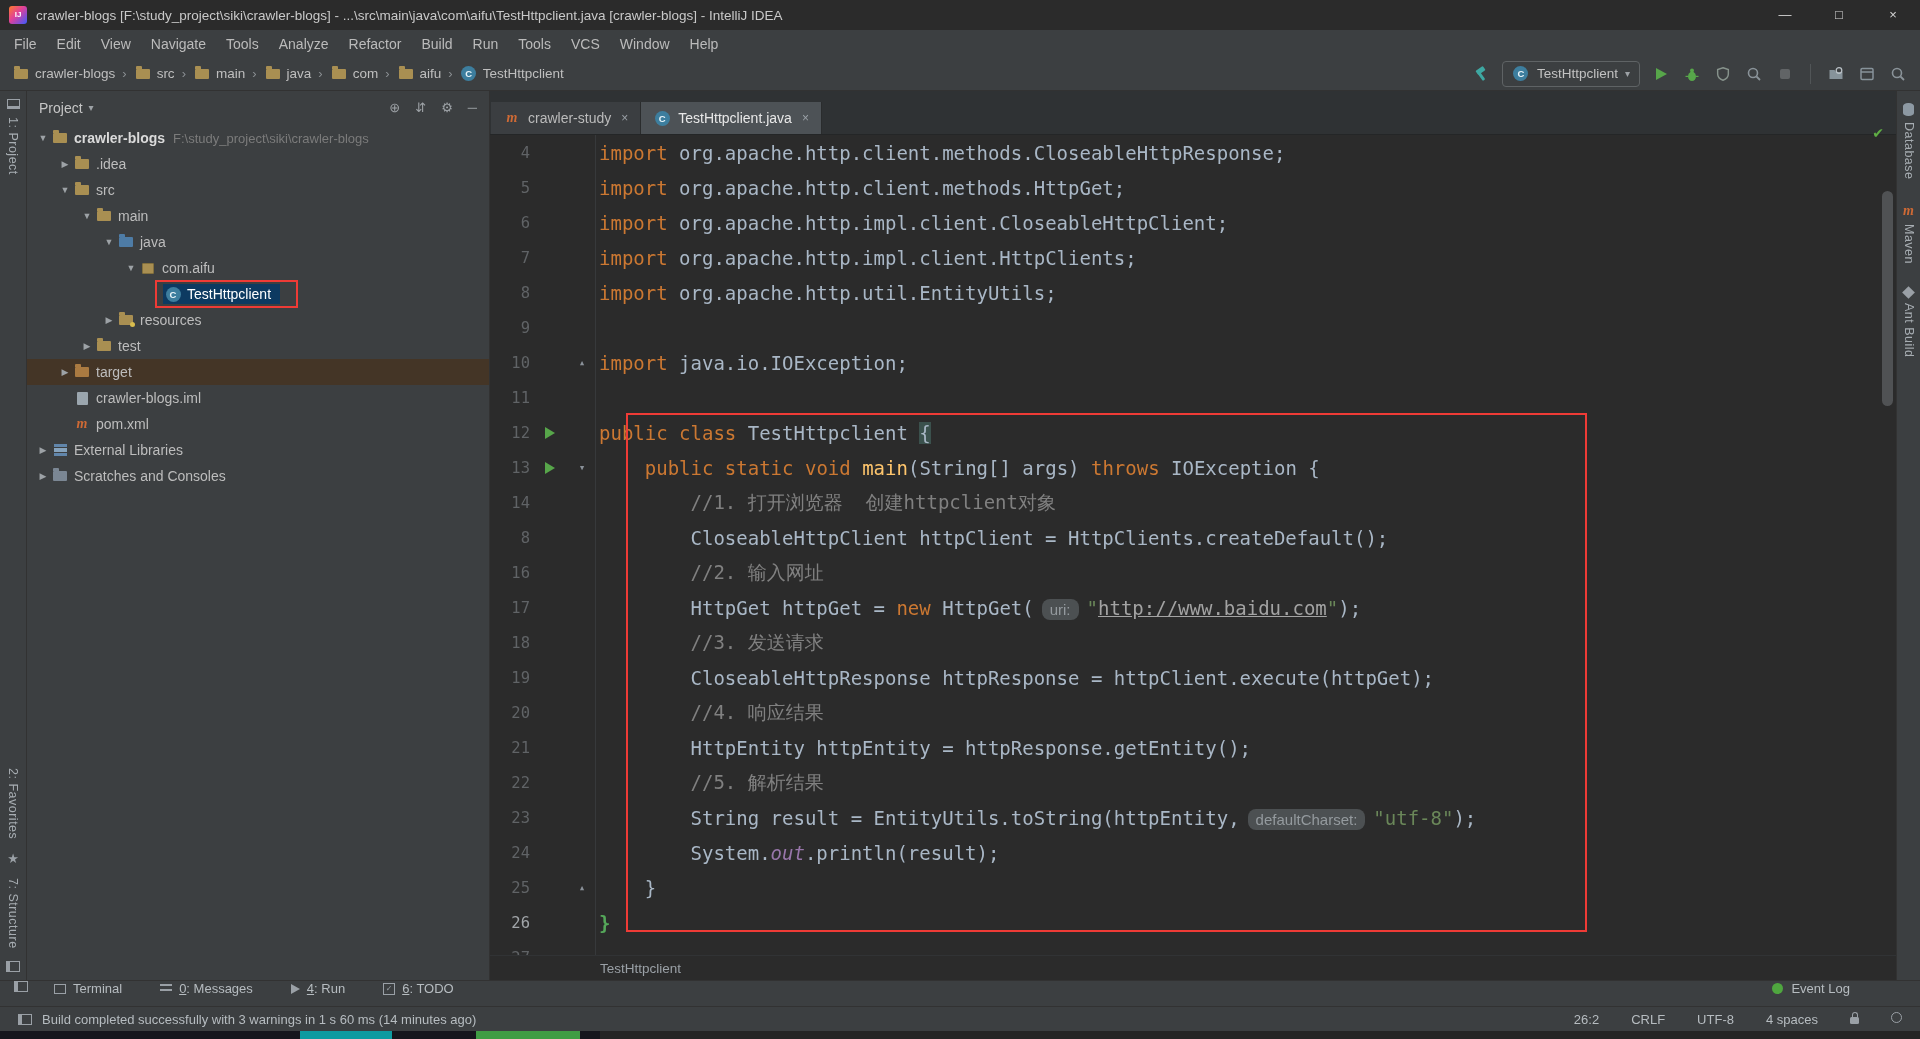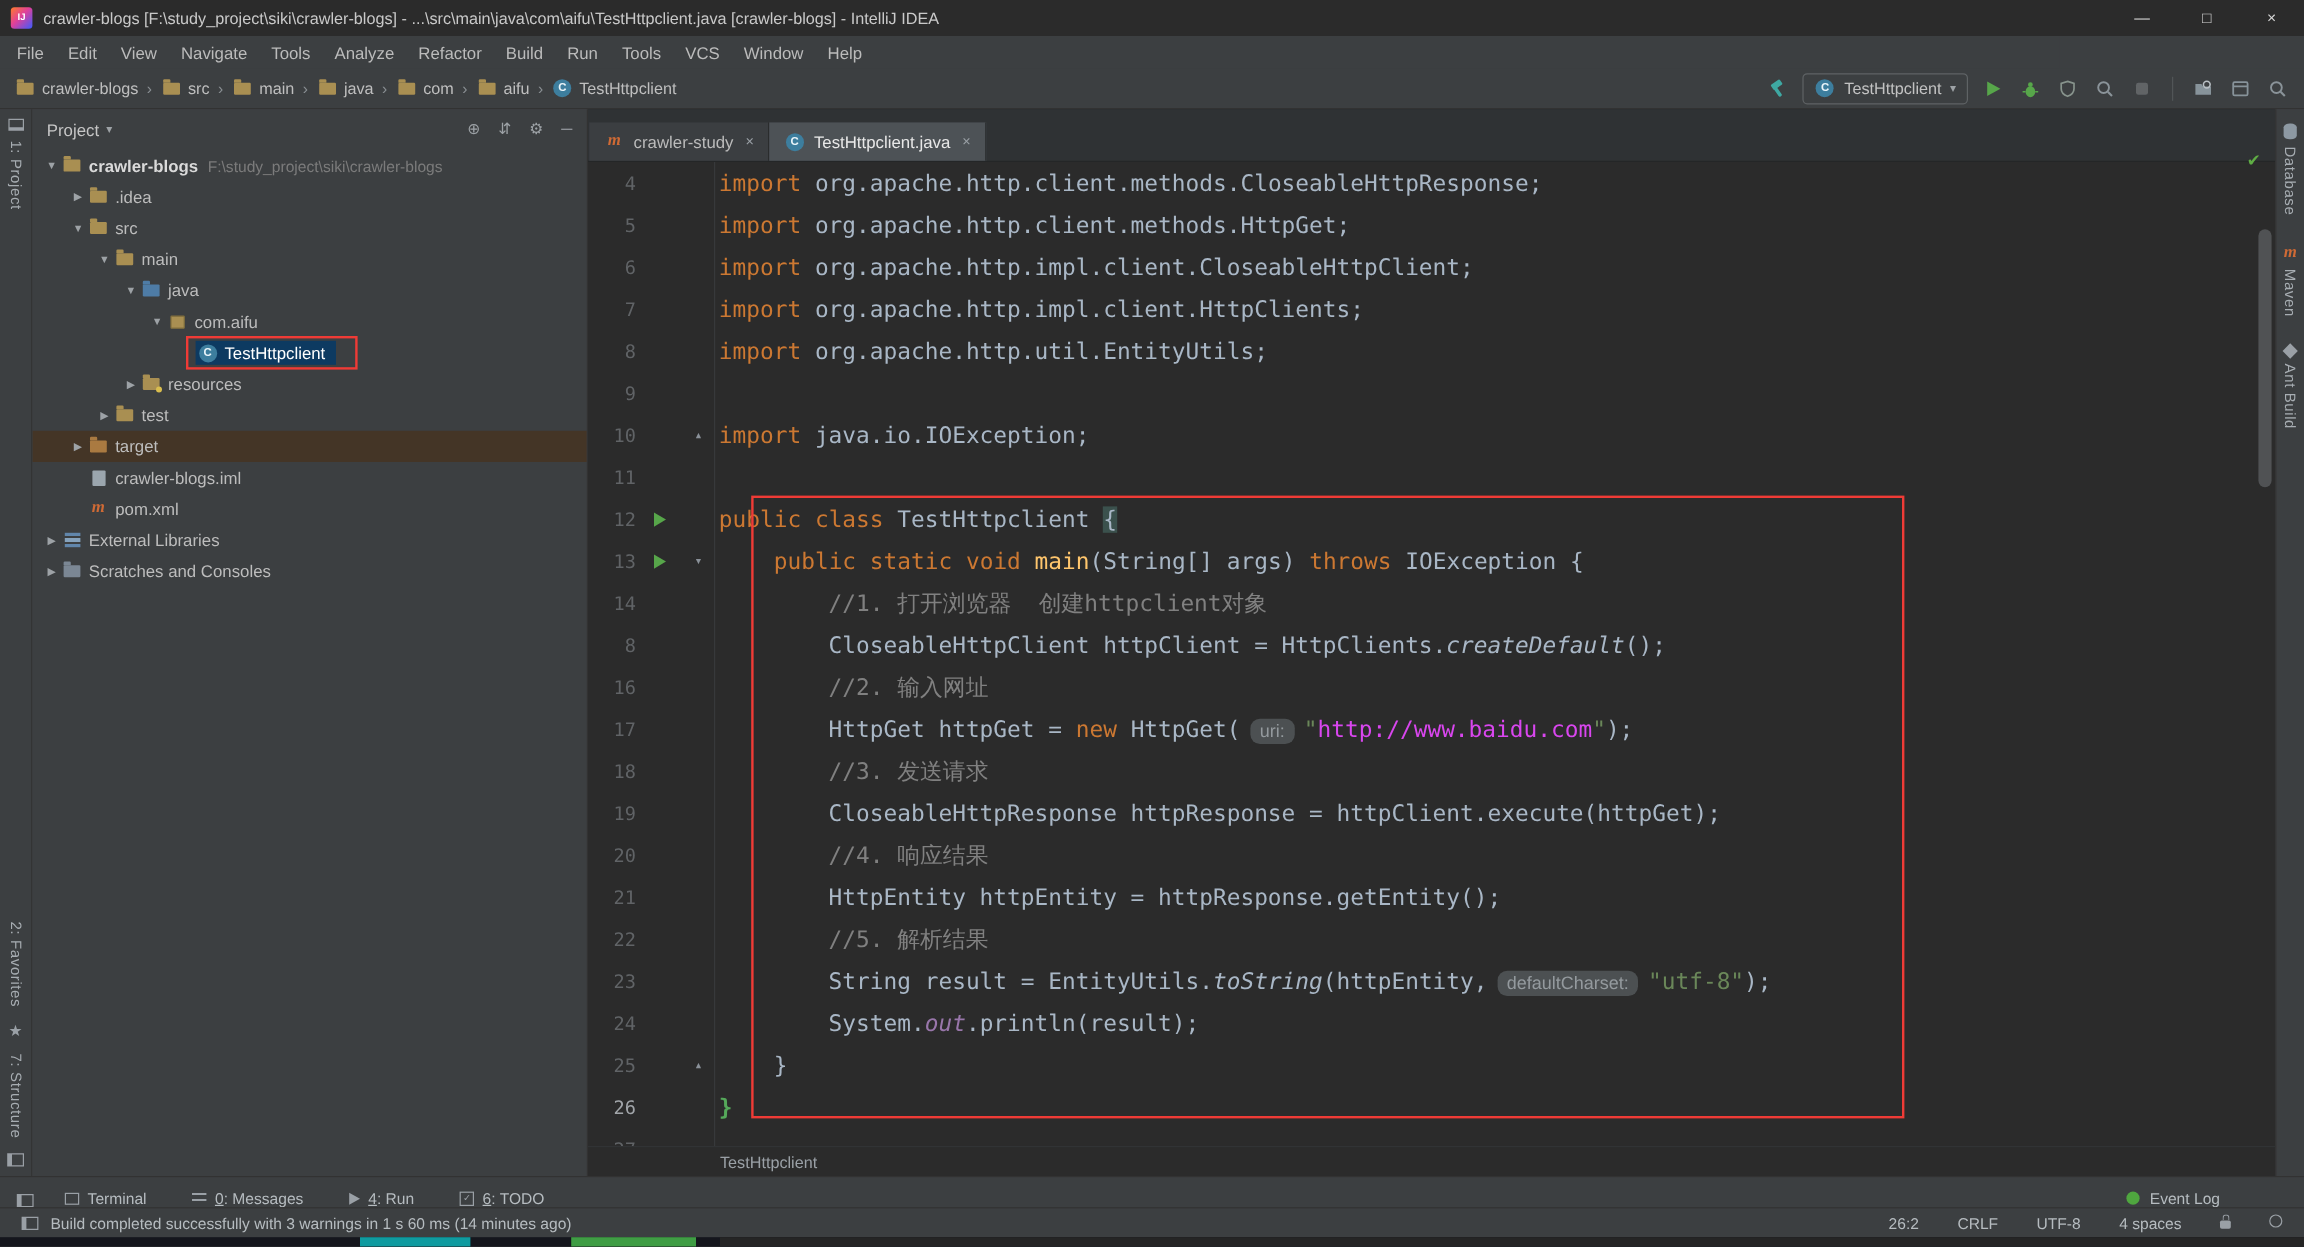--- a/index.html
+++ b/index.html
@@ -81,33 +81,33 @@
   .ln.cur{color:#a1a5a9}
   .gcol1{width:40px;display:flex;justify-content:center;flex:none}
   .gcol2{width:24px;display:flex;justify-content:center;flex:none}
   .run-tri{width:0;height:0;border-left:10px solid #57a64a;border-top:6.5px solid transparent;border-bottom:6.5px solid transparent}
   .fold-m{color:#8a9199;font-size:11px}
   .ctext{padding-left:3px}
   .tk-k{color:#cc7832}
   .tk-d{color:#a9b7c6}
   .tk-c{color:#808080}
   .tk-s{color:#6a8759}
-  .tk-u{color:#d946ef;}
+  .tk-u{color:#a3a3a3;text-decoration:underline}
   .tk-m{color:#ffc66d}
-  .tk-i{color:#a9b7c6;font-style:italic}
+  .tk-i{color:#a9b7c6;}
   .tk-f{color:#9876aa;font-style:italic}
   .tk-g{color:#55a85a;font-weight:bold}
   .tk-b{background:#3b514d;color:#a9b7c6}
   .tk-h{background:#4c5052;color:#949a9e;font-family:"Liberation Sans",sans-serif;font-size:15px;border-radius:8px;padding:2px 8px;margin:0 8px}
   .ed-breadcrumb{height:25px;background:#2b2b2b;border-top:1px solid #313335;display:flex;align-items:center;padding-left:110px;font-size:13.5px;color:#9aa0a6;box-sizing:border-box}
   .scroll-thumb{position:absolute;right:3px;top:100px;width:11px;height:215px;background:rgba(160,166,170,.32);border-radius:6px}
   .inspect-ok{position:absolute;right:12px;top:34px;color:#5fad44;font-size:14px}
 
   
-  .bottom-toolbar{position:absolute;left:0;top:980px;width:1920px;height:26px;background:#3c3f41;border-top:1px solid #323232;display:flex;align-items:flex-end;font-size:13px;color:#b6bcc0;box-sizing:border-box;padding:0 14px}
+  .bottom-toolbar{position:absolute;left:0;top:980px;width:1920px;height:26px;background:#3c3f41;border-top:1px solid #323232;display:flex;align-items:flex-start;font-size:13px;color:#b6bcc0;box-sizing:border-box;padding:0 14px}
   .bt-items{display:flex;gap:38px;margin-left:26px}
   .bt-item{display:flex;align-items:center;gap:7px}
   .bt-item u{text-decoration:underline}
   .bb-term{width:12px;height:10px;border:1px solid #9aa0a6;box-sizing:border-box}
   .bb-msg{width:12px;height:9px;background:repeating-linear-gradient(#9aa0a6 0 2px,transparent 2px 5px)}
   .bb-run{width:0;height:0;border-left:9px solid #9aa0a6;border-top:5.5px solid transparent;border-bottom:5.5px solid transparent}
   .bb-todo{width:12px;height:12px;border:1px solid #9aa0a6;box-sizing:border-box;font-size:8px;color:#9aa0a6;line-height:10px;text-align:center}
   .event-log{margin-left:auto;display:flex;align-items:center;gap:8px;margin-right:56px}
   .dot{width:11px;height:11px;border-radius:50%;background:#4fa63f}
 

